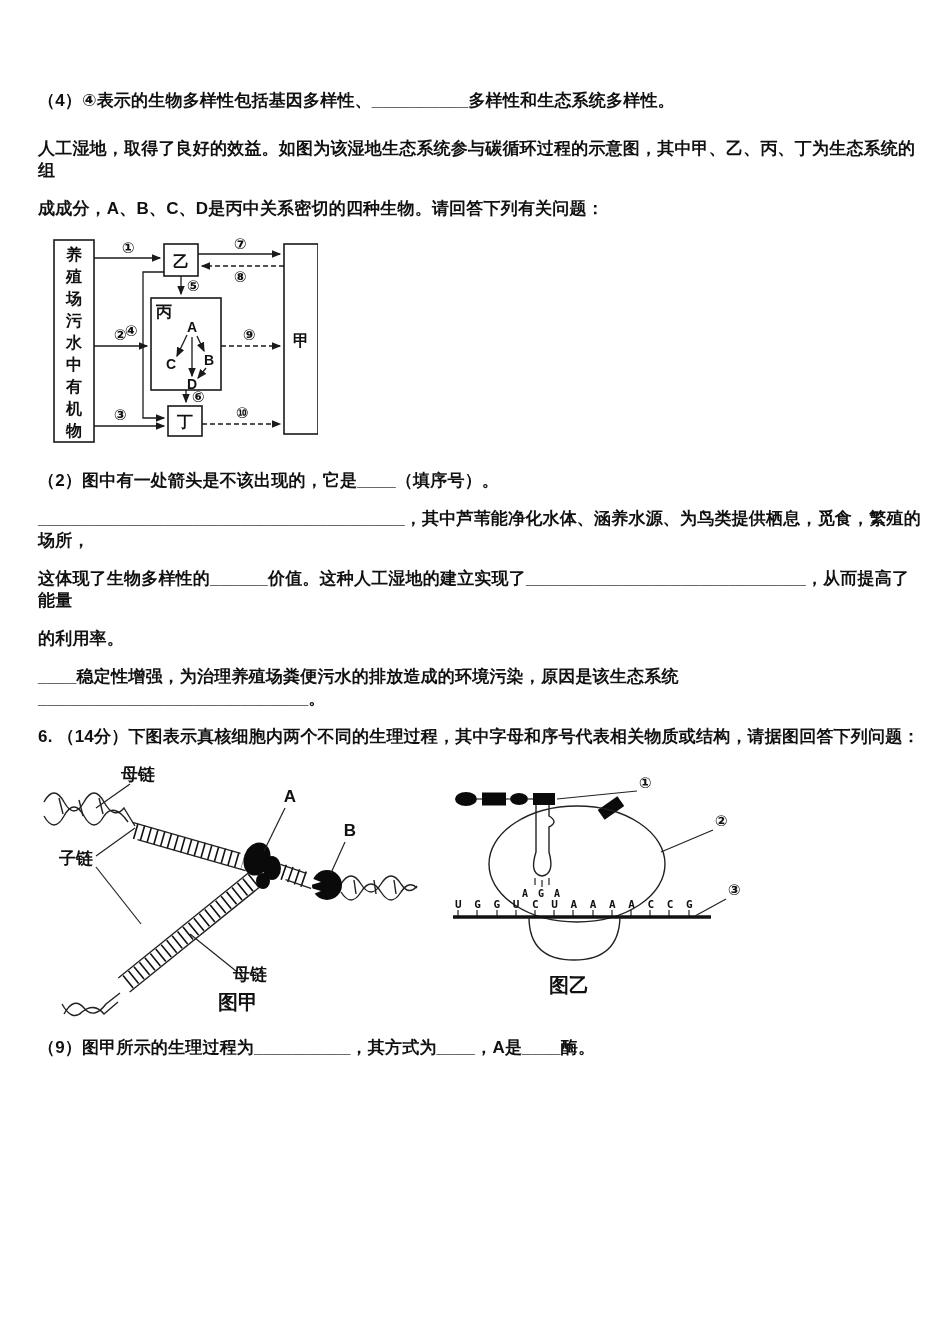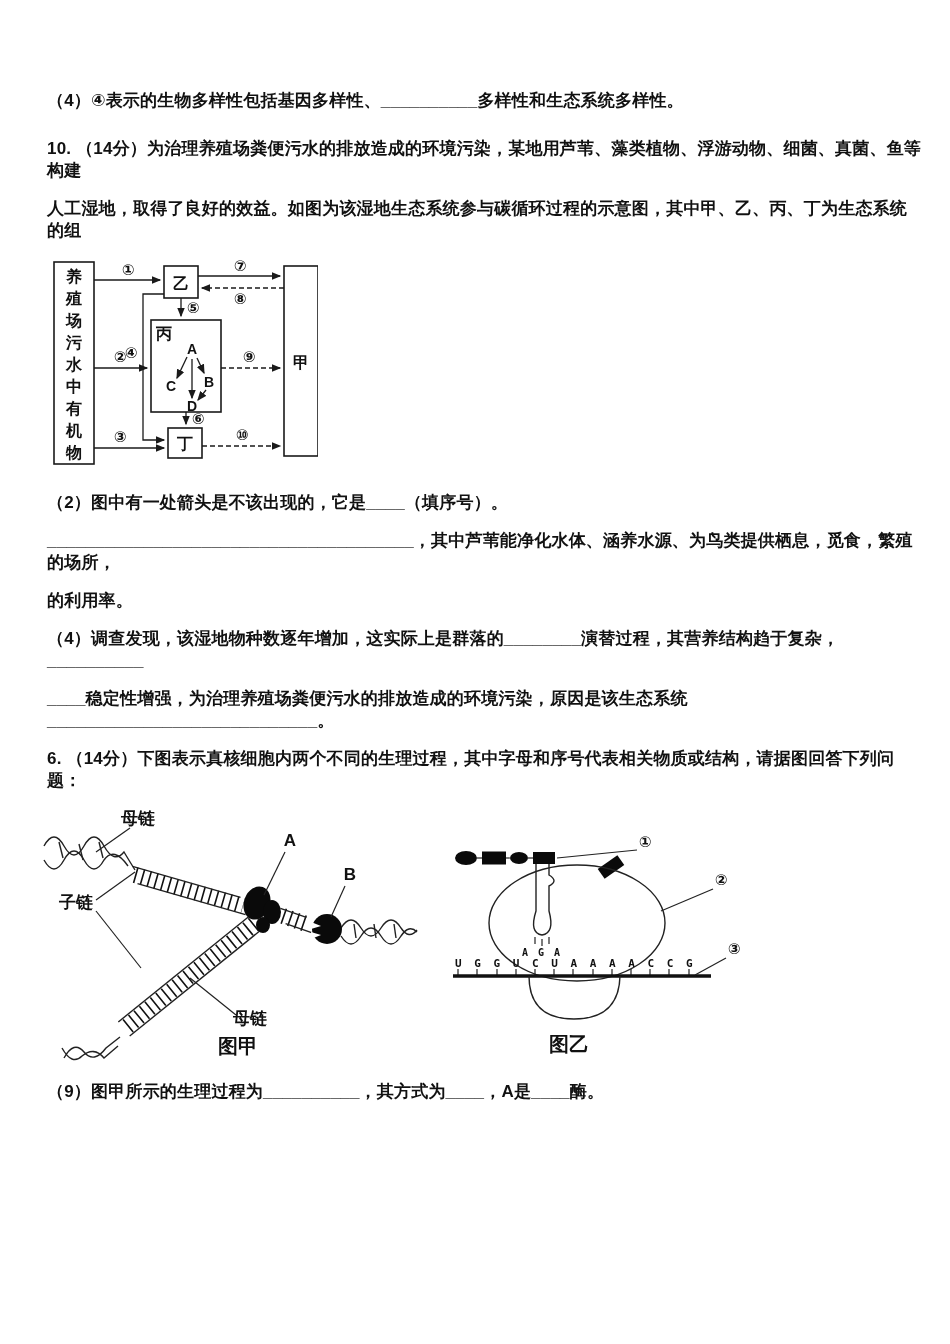--- a/index.html
+++ b/index.html
@@ -2,24 +2,24 @@
 <html><head>
 <meta charset="utf-8">
 <style>
   html,body{margin:0;padding:0;background:#ffffff;}
   body{
     width:950px;min-height:1344px;
     font-family:"Liberation Sans","DejaVu Sans",sans-serif;
     font-weight:bold;color:#111;
   }
   .page{padding:90px 28px 40px 34px;box-sizing:border-box;}
-  p.line{font-size:17px;line-height:22px;margin:0 0 16px 13px;letter-spacing:0.2px;white-space:normal;}
+  p.line{font-size:17px;line-height:22px;margin:0 0 16px 4px;letter-spacing:0.2px;white-space:normal;}
   p.gap-after{margin-bottom:26px;}
   .diagram1-wrap{margin:4px 0 22px 12px;}
-  .figures-row{display:flex;align-items:flex-end;gap:26px;margin:2px 0 18px 4px;}
+  .figures-row{display:flex;align-items:flex-start;gap:26px;margin:2px 0 18px 4px;}
   svg{display:block;}
   svg text{font-family:"Liberation Sans","DejaVu Sans",sans-serif;font-weight:bold;fill:#111;}
   .bx{fill:none;stroke:#1a1a1a;stroke-width:1.6;}
   .ar{stroke:#1a1a1a;stroke-width:1.3;fill:none;}
   .dash{stroke-dasharray:5 3;}
   .num{font-size:15px;text-anchor:middle;}
   .cjk{font-size:16px;text-anchor:middle;}
   .lett{font-size:14px;text-anchor:middle;}
   .lbl{font-size:17px;text-anchor:middle;}
   .cap{font-size:20px;text-anchor:middle;}
@@ -32,22 +32,22 @@
   .tick{stroke:#222;stroke-width:1.2;}
   .thick{stroke:#111;stroke-width:3.5;}
 </style>
 </head>
 <body>
 
 <div class="page">
 
   <p class="line gap-after">（4）④表示的生物多样性包括基因多样性、__________多样性和生态系统多样性。</p>
 
-  <p class="line">10. （14分）为治理养殖场粪便污水的排放造成的环境污染，某地用芦苇、藻类植物、浮游动物、细菌、真菌、鱼等构建</p>
   <p class="line">人工湿地，取得了良好的效益。如图为该湿地生态系统参与碳循环过程的示意图，其中甲、乙、丙、丁为生态系统的组</p>
+  <p class="line">成成分，A、B、C、D是丙中关系密切的四种生物。请回答下列有关问题：</p>
 
   <div class="diagram1-wrap">
     <svg width="272" height="212" viewBox="0 0 272 212">
       <defs>
         <marker id="ah" markerWidth="9" markerHeight="8" refX="6.5" refY="3" orient="auto">
           <path d="M0,0 L7.5,3 L0,6 Z" fill="#1a1a1a"></path>
         </marker>
       </defs>
 
       <g>
@@ -109,22 +109,22 @@
         <text class="num" x="194" y="13">⑦</text>
         <text class="num" x="194" y="46">⑧</text>
         <text class="num" x="203" y="104">⑨</text>
         <text class="num" x="196" y="182">⑩</text>
       </g>
     </svg>
   </div>
 
   <p class="line">（2）图中有一处箭头是不该出现的，它是____（填序号）。</p>
   <p class="line">______________________________________，其中芦苇能净化水体、涵养水源、为鸟类提供栖息，觅食，繁殖的场所，</p>
+  <p class="line">这体现了生物多样性的______价值。这种人工湿地的建立实现了_____________________________，从而提高了能量</p>
   <p class="line">的利用率。</p>
-  <p class="line">（4）调查发现，该湿地物种数逐年增加，这实际上是群落的________演替过程，其营养结构趋于复杂，__________</p>
   <p class="line">____稳定性增强，为治理养殖场粪便污水的排放造成的环境污染，原因是该生态系统____________________________。</p>
 
   <p class="line">6. （14分）下图表示真核细胞内两个不同的生理过程，其中字母和序号代表相关物质或结构，请据图回答下列问题：</p>
 
   <div class="figures-row">
 
     <svg width="385" height="255" viewBox="0 0 385 255">
       <g>
         <path class="edge" d="M6,38 Q16,20 26,38 Q36,56 46,38 Q56,20 66,38 Q76,56 86,44 Q92,54 97,62"></path>
         <path class="edge" d="M6,52 Q16,70 26,52 Q36,34 46,52 Q56,70 66,52 Q76,38 90,58"></path>

